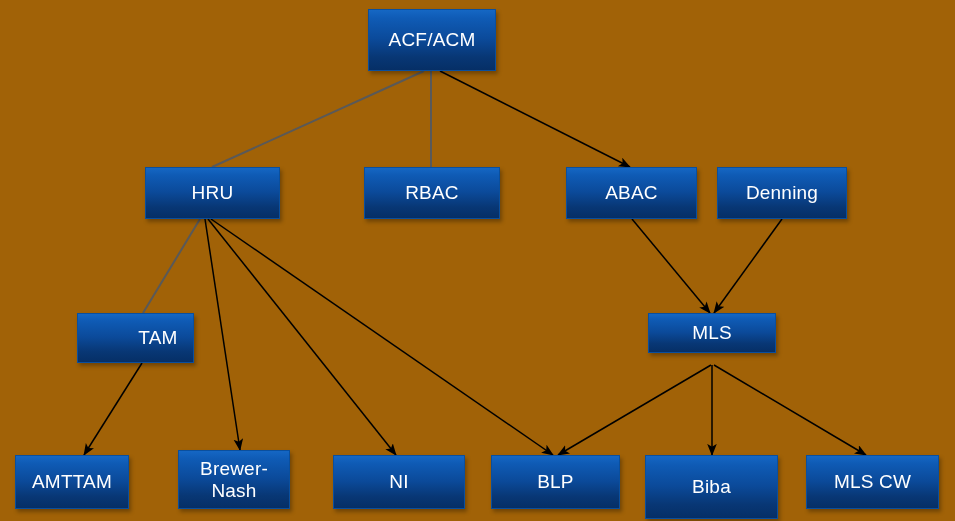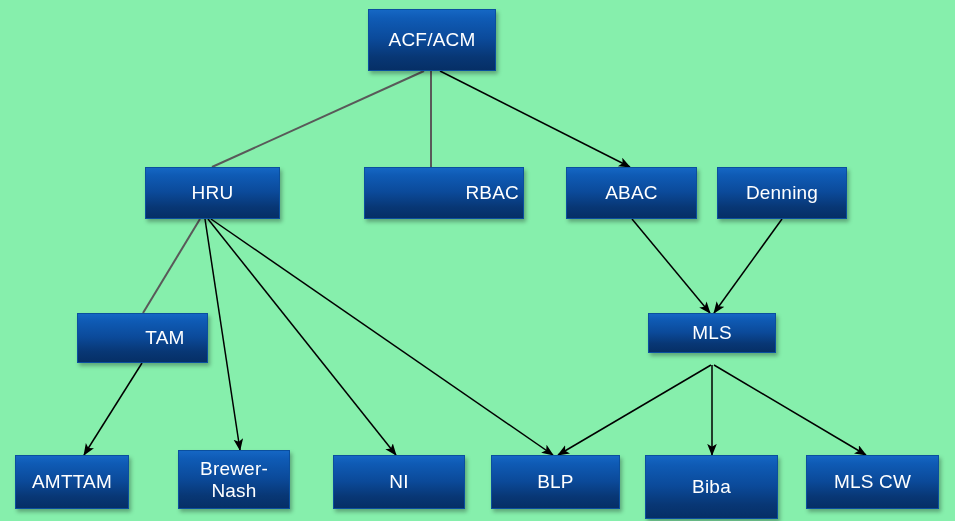--- a/index.html
+++ b/index.html
@@ -7,21 +7,21 @@
     padding: 0;
     background: #ffffff;
   }
   body {
     font-family: "Liberation Sans", sans-serif;
   }
   #canvas {
     position: relative;
     width: 955px;
     height: 521px;
-    background: #86efac;
+    background: #a16207;
     overflow: hidden;
   }
   #edge-layer {
     position: absolute;
     left: 0;
     top: 0;
     width: 955px;
     height: 521px;
   }
   .node {
@@ -73,30 +73,30 @@
         <line x1="714" y1="365" x2="866" y2="455" stroke="#000000" stroke-width="1.5" marker-end="url(#arrowhead)"></line>
       </g>
   </svg>
   <div id="nodes-group">
       <div class="node" style="left: 368px; top: 9px; width: 128px; height: 62px;">
         <span class="label">ACF/ACM</span>
       </div>
       <div class="node" style="left: 145px; top: 167px; width: 135px; height: 52px;">
         <span class="label">HRU</span>
       </div>
-      <div class="node" style="left: 364px; top: 167px; width: 160px; height: 52px; justify-content: flex-end;">
+      <div class="node" style="left: 364px; top: 167px; width: 136px; height: 52px;">
         <span class="label">RBAC</span>
       </div>
       <div class="node" style="left: 566px; top: 167px; width: 131px; height: 52px;">
         <span class="label">ABAC</span>
       </div>
       <div class="node" style="left: 717px; top: 167px; width: 130px; height: 52px;">
         <span class="label">Denning</span>
       </div>
-      <div class="node" style="left: 77px; top: 313px; width: 131px; height: 50px; padding-left: 45px;">
+      <div class="node" style="left: 77px; top: 313px; width: 117px; height: 50px; padding-left: 45px;">
         <span class="label">TAM</span>
       </div>
       <div class="node" style="left: 648px; top: 313px; width: 128px; height: 40px;">
         <span class="label">MLS</span>
       </div>
       <div class="node" style="left: 15px; top: 455px; width: 114px; height: 54px;">
         <span class="label">AMTTAM</span>
       </div>
       <div class="node" style="left: 178px; top: 450px; width: 112px; height: 59px;">
         <span class="label">Brewer-

